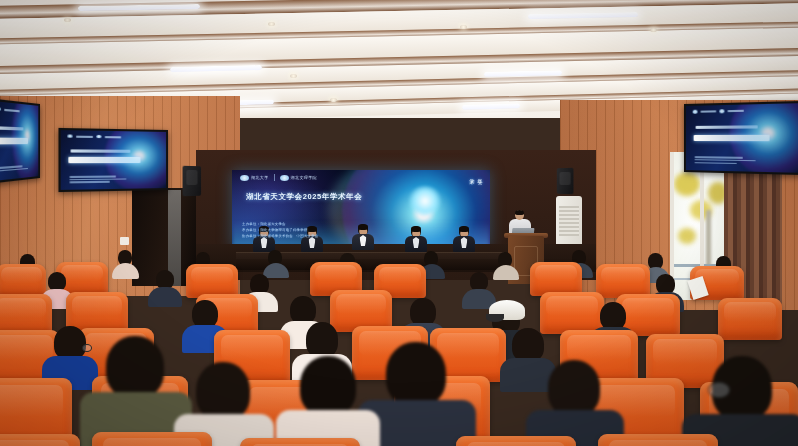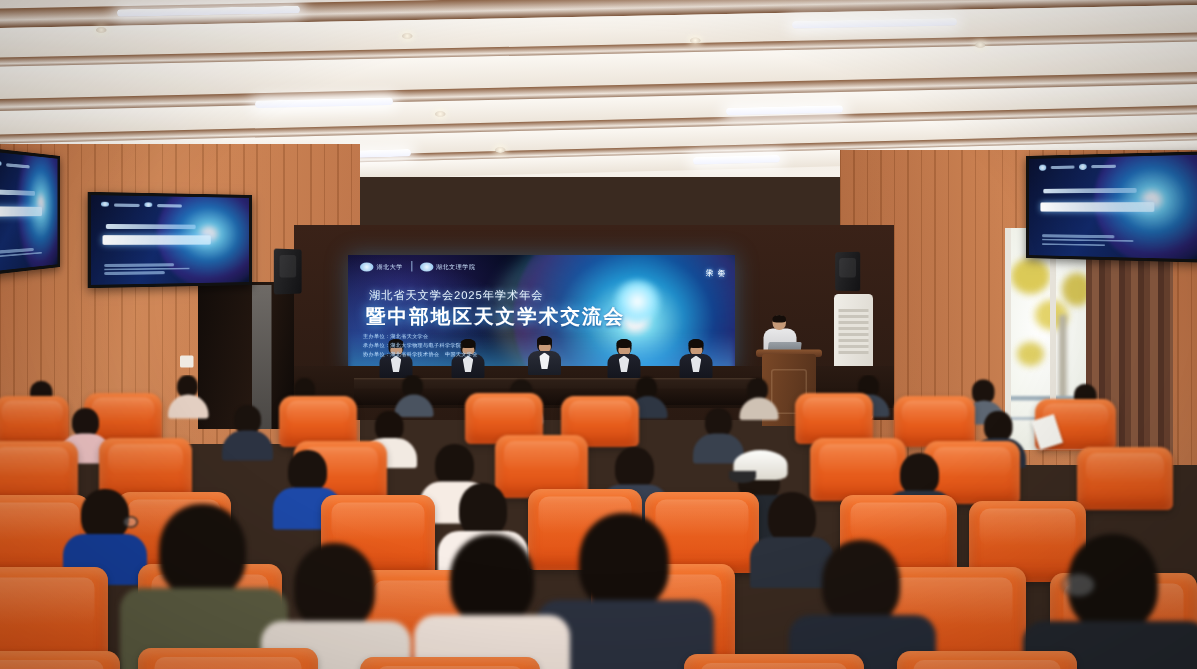--- a/index.html
+++ b/index.html
@@ -194,21 +194,21 @@
   .logo-txt {
     font-size:4px; color:#cfe6ff; letter-spacing:.4px;
     white-space:nowrap; line-height:1;
   }
   .logo-div {
     width:1px; height:7px; background:rgba(175,210,245,.55);
   }
 
   .screen-title-sub {
     position:absolute; left:14px; top:22px;
-    font-size:7.5px; font-weight:normal; color:#eaf6ff;
+    font-size:7.5px; font-weight:bold; color:#eaf6ff;
     letter-spacing:.6px; white-space:nowrap;
     text-shadow:0 0 4px rgba(120,200,255,.9);
     z-index:6;
   }
   .screen-title-main {
     position:absolute; left:12px; top:32px;
     font-size:13px; font-weight:bold; color:#ffffff;
     letter-spacing:1.4px; white-space:nowrap;
     text-shadow:0 0 7px rgba(90,190,255,.95), 0 1px 2px rgba(0,40,110,.9);
     z-index:6;
@@ -505,21 +505,20 @@
         <span class="logo-txt">湖北大学</span>
       </div>
       <span class="logo-div"></span>
       <div class="logo-badge">
         <span class="logo-mark"></span>
         <span class="logo-txt">湖北文理学院</span>
       </div>
     </div>
 
     <div class="screen-title-sub">湖北省天文学会2025年学术年会</div>
-    <div class="screen-title-main">暨中部地区天文学术交流会</div>
 
     <div class="screen-credits">
       <div class="credit-line">主办单位：湖北省天文学会</div>
       <div class="credit-line">承办单位：湖北大学物理与电子科学学院</div>
       <div class="credit-line">协办单位：湖北省科学技术协会　中国天文学会</div>
     </div>
 
     <div class="screen-vtext">
       <span class="vcol">学术</span>
       <span class="vcol">年会</span>

